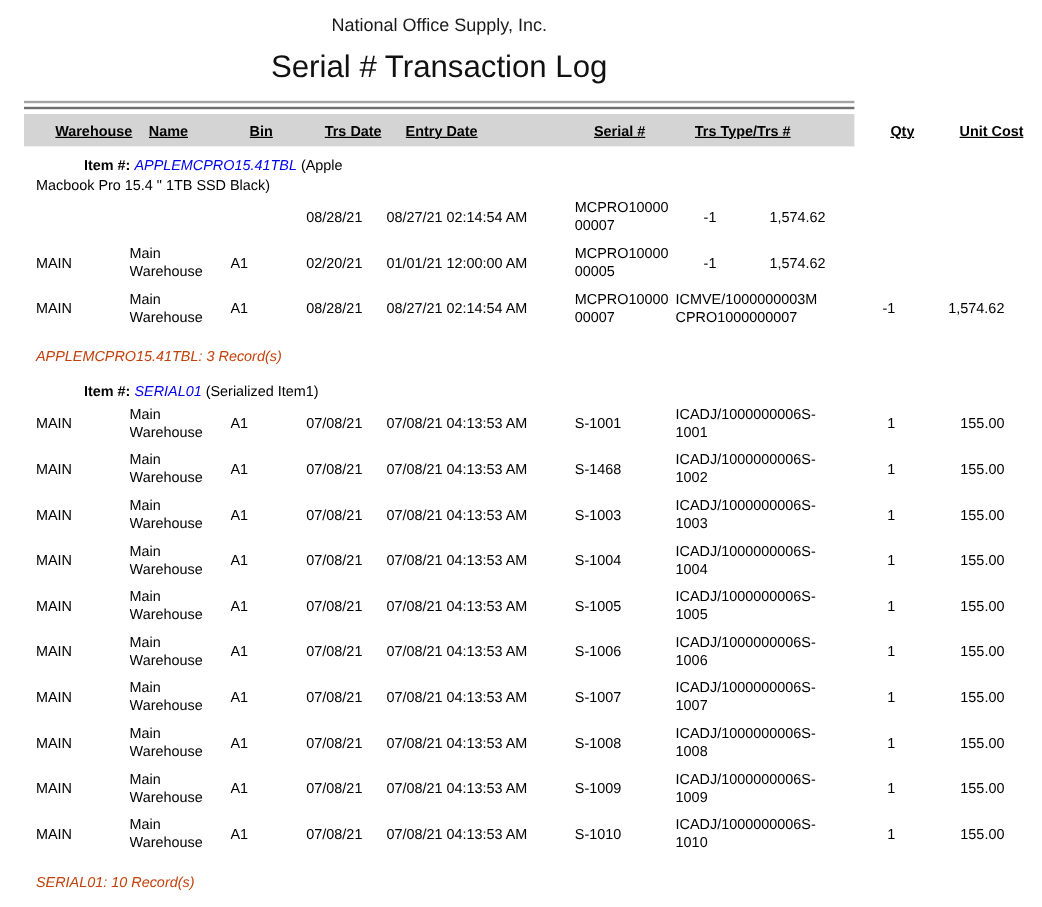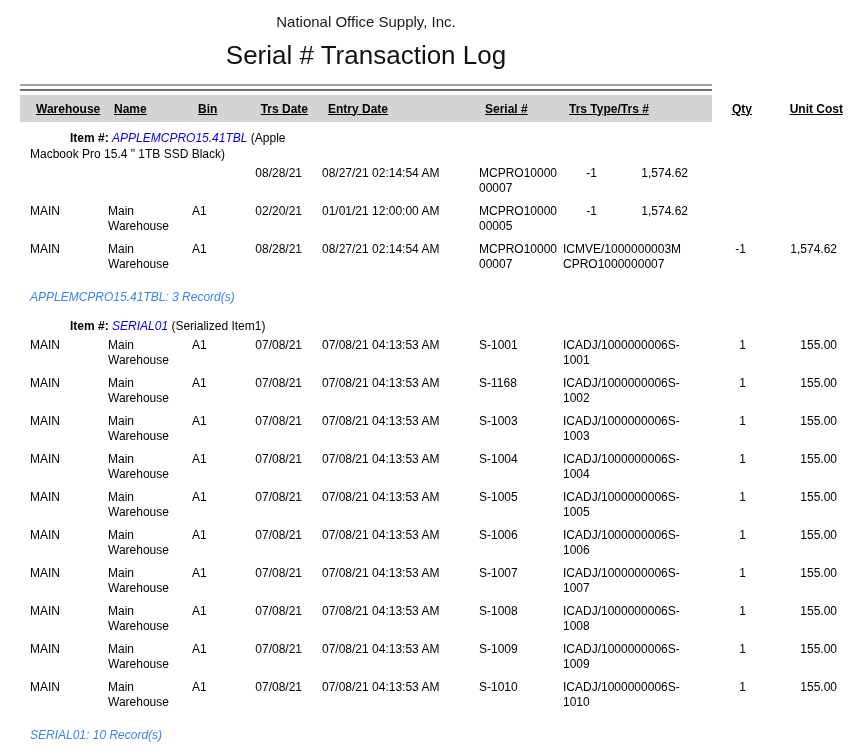--- a/index.html
+++ b/index.html
@@ -15,21 +15,21 @@
   .title   { text-align:center; font-size:26px; line-height:32px; margin-top:9px; color:#111; }
 
   .rules { margin:13px 20px 0 20px; }
   .rule-a { height:2px; background:#a3a3a3; }
   .rule-gap { height:3px; }
   .rule-b { height:2px; background:#6f6f6f; }
 
   .band {
     margin:4px 20px 0 20px; height:27px; background:#d4d4d4;
     display:flex; align-items:center; font-size:12px; font-weight:bold;
-    padding-left:16px;
+    padding-left:26px;
   }
   .band .cell { text-decoration:underline; }
 
   .cell { flex:0 0 auto; padding-right:6px; overflow:hidden; }
   .c-wh     { width:78px; }
   .c-name   { width:84px; }
   .c-bin    { width:58px; }
   .c-trsdate{ width:52px; text-align:right; padding-right:0; }
   .c-sp     { width:20px; padding-right:0; }
   .c-entry  { width:157px; padding-left:0; }
@@ -37,24 +37,24 @@
   .c-trstype{ width:149px; }
   .c-qty    { width:34px; text-align:right; padding-right:0; }
   .c-cost   { width:91px; text-align:right; padding-right:0; }
 
   .report-body { padding:5px 0 0 30px; font-size:12px; }
 
   .item-header { max-width:292px; line-height:16px; margin:3px 0 4px 0; }
   .item-header .lbl { font-weight:bold;margin-left:40px; }
   .link { color:#0000ee;font-style:italic; }
 
-  .row { display:flex; align-items:flex-start; line-height:15px; margin-bottom:8px; }
+  .row { display:flex; align-items:center; line-height:15px; margin-bottom:8px; }
 
   .group-footer {
-    color:#3b82f6; font-style:italic; font-size:12px;
+    color:#c2410c; font-style:italic; font-size:12px;
     margin:18px 0 14px 0;
   }
   .report-footer {
     font-style:italic; font-size:12px; color:#111;
     margin:30px 0 0 0;
   }
 </style>
 </head>
 <body>
 
@@ -168,21 +168,21 @@
   </div>
 
   <div class="row">
     <div class="cell c-wh">MAIN</div>
     <div class="cell c-name">Main Warehouse</div>
     <div class="cell c-bin">A1</div>
     <div class="cell c-trsdate">07/08/21</div>
     <div class="cell c-sp"></div>
     <div class="cell c-entry">07/08/21 04:13:53 AM</div>
     <div class="cell c-serial">
-              <div>S-1168</div>
+              <div>S-1468</div>
             </div>
     <div class="cell c-trstype">
               <div>ICADJ/1000000006S-</div>
               <div>1002</div>
             </div>
     <div class="cell c-qty">1</div>
     <div class="cell c-cost">155.00</div>
   </div>
 
   <div class="row">

